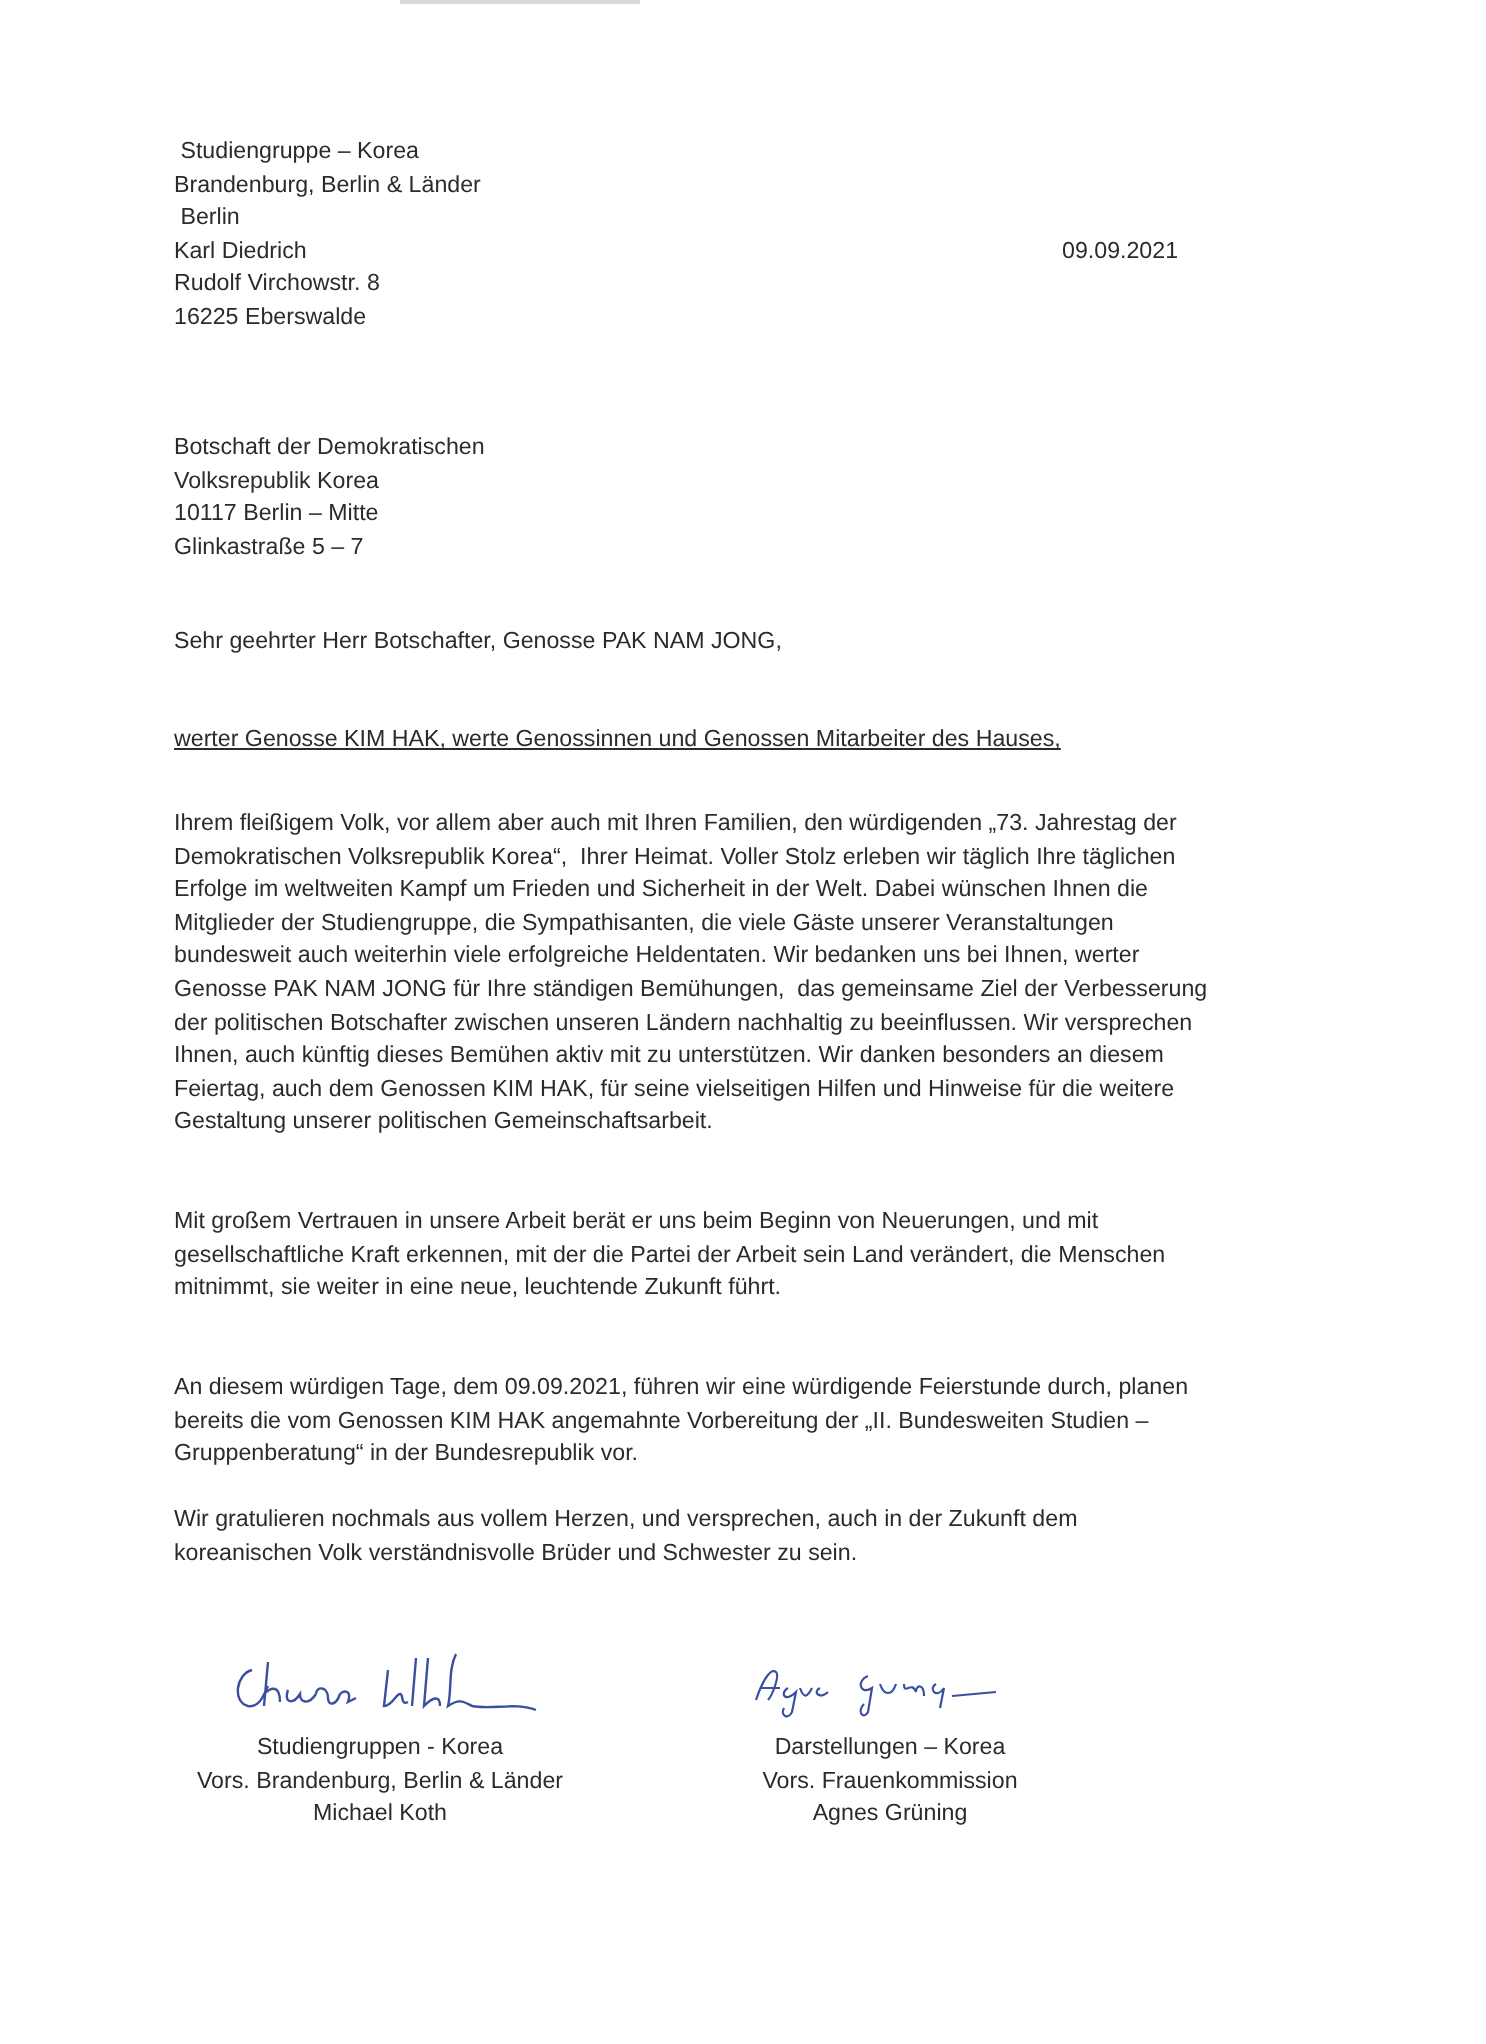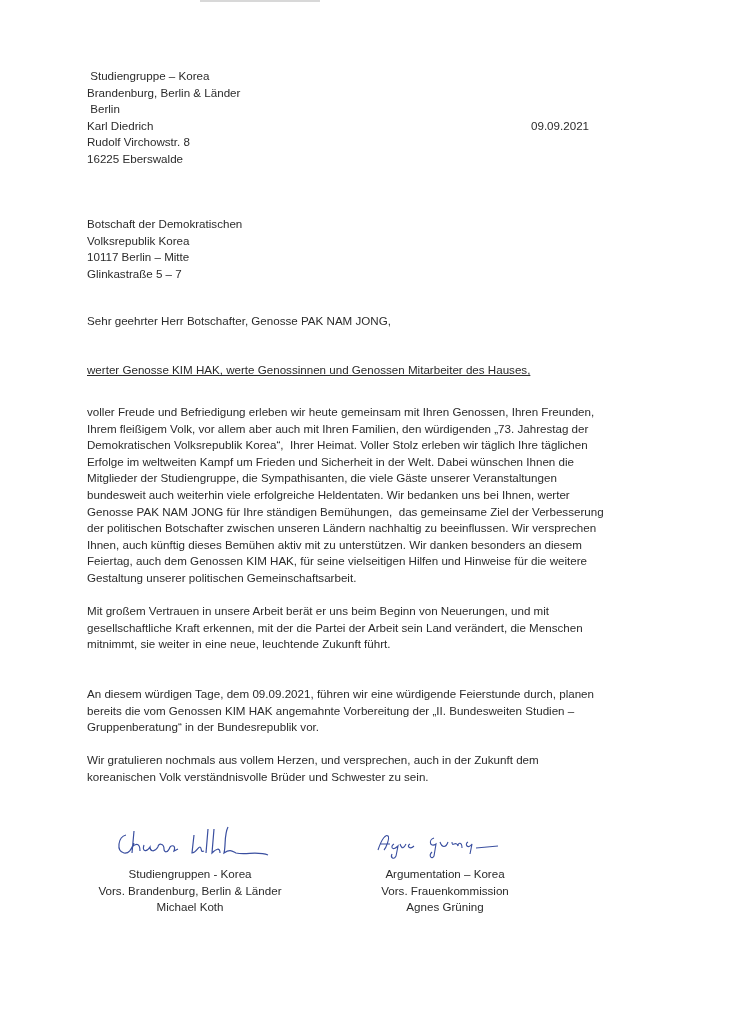--- a/index.html
+++ b/index.html
@@ -48,21 +48,20 @@
   <div>Botschaft der Demokratischen</div>
   <div>Volksrepublik Korea</div>
   <div>10117 Berlin – Mitte</div>
   <div>Glinkastraße 5 – 7</div>
 </div>
 
 <div class="abs salut1 line">Sehr geehrter Herr Botschafter, Genosse PAK NAM JONG,</div>
 <div class="abs salut2 line">werter Genosse KIM HAK, werte Genossinnen und Genossen Mitarbeiter des Hauses,</div>
 
 <div class="abs para p1">
-  <div>voller Freude und Befriedigung erleben wir heute gemeinsam mit Ihren Genossen, Ihren Freunden,</div>
   <div>Ihrem fleißigem Volk, vor allem aber auch mit Ihren Familien, den würdigenden „73. Jahrestag der</div>
   <div style="white-space:pre">Demokratischen Volksrepublik Korea“,  Ihrer Heimat. Voller Stolz erleben wir täglich Ihre täglichen</div>
   <div>Erfolge im weltweiten Kampf um Frieden und Sicherheit in der Welt. Dabei wünschen Ihnen die</div>
   <div>Mitglieder der Studiengruppe, die Sympathisanten, die viele Gäste unserer Veranstaltungen</div>
   <div>bundesweit auch weiterhin viele erfolgreiche Heldentaten. Wir bedanken uns bei Ihnen, werter</div>
   <div style="white-space:pre">Genosse PAK NAM JONG für Ihre ständigen Bemühungen,  das gemeinsame Ziel der Verbesserung</div>
   <div>der politischen Botschafter zwischen unseren Ländern nachhaltig zu beeinflussen. Wir versprechen</div>
   <div>Ihnen, auch künftig dieses Bemühen aktiv mit zu unterstützen. Wir danken besonders an diesem</div>
   <div>Feiertag, auch dem Genossen KIM HAK, für seine vielseitigen Hilfen und Hinweise für die weitere</div>
   <div>Gestaltung unserer politischen Gemeinschaftsarbeit.</div>
@@ -93,16 +92,16 @@
   <path d="M8 22 C12 10, 16 6, 18 8 C20 10, 16 20, 14 22 M10 16 L20 16 M24 16 C20 18, 22 24, 28 18 L26 28 C24 32, 20 30, 22 26 M30 16 C32 22, 34 20, 36 16 M40 16 C36 18, 40 22, 44 18" fill="none" stroke="#3a4fa0" stroke-width="1.1"></path>
   <path d="M64 10 C58 12, 60 20, 66 16 L64 28 C62 32, 58 28, 62 24 M70 14 C72 20, 76 20, 78 14 M82 14 C82 20, 86 12, 88 18 C88 14, 92 14, 92 20 M98 14 C94 16, 98 22, 102 16 L100 26 M106 20 L128 18" fill="none" stroke="#3a4fa0" stroke-width="1.1"></path>
 </svg>
 
 <div class="abs sigblock sig-left">
   <div>Studiengruppen - Korea</div>
   <div>Vors. Brandenburg, Berlin &amp; Länder</div>
   <div>Michael Koth</div>
 </div>
 <div class="abs sigblock sig-right">
-  <div>Argumentation – Korea</div>
+  <div>Darstellungen – Korea</div>
   <div>Vors. Frauenkommission</div>
   <div>Agnes Grüning</div>
 </div>
 
 </body></html>

